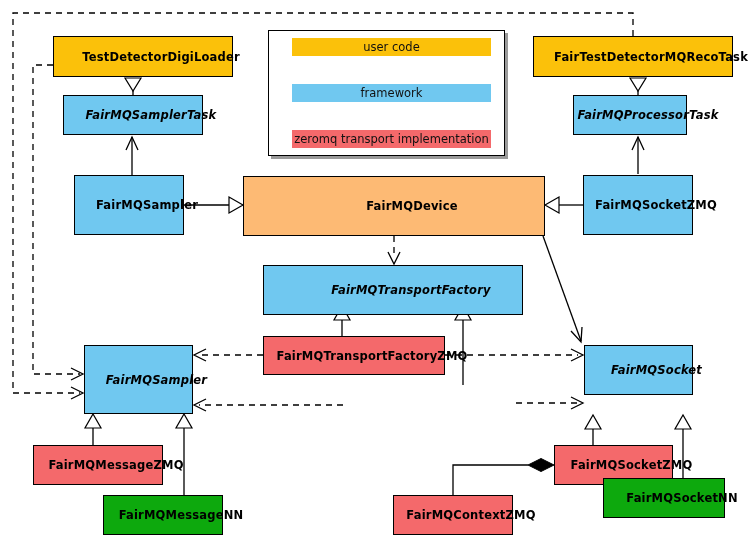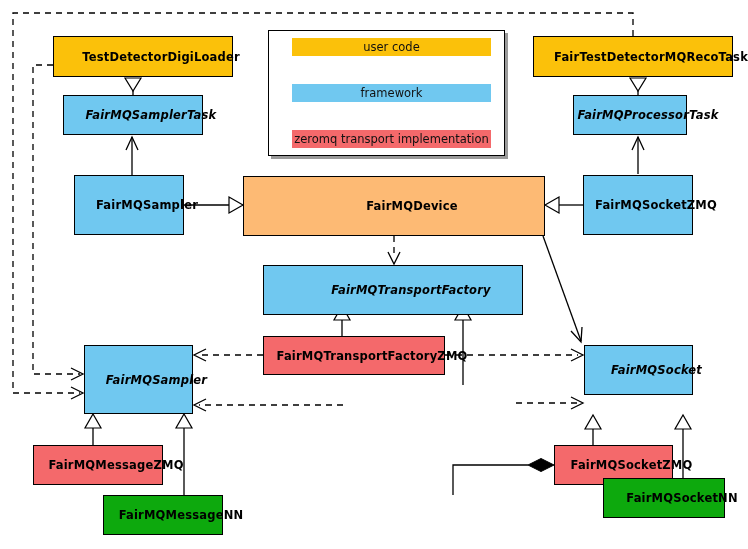--- a/index.html
+++ b/index.html
@@ -193,14 +193,17 @@
   </div>
   <div class="node" style="left: 584px; top: 345px; width: 109px; height: 50px; background: rgb(112, 200, 240); font-style: italic;">
     <span>FairMQSocket</span>
   </div>
   <div class="node" style="left: 554px; top: 445px; width: 119px; height: 40px; background: rgb(244, 105, 107);">
     <span>FairMQSocketZMQ</span>
   </div>
   <div class="node" style="left: 603px; top: 478px; width: 122px; height: 40px; background: rgb(13, 169, 13);">
     <span>FairMQSocketNN</span>
   </div>
+  <div class="node" style="left: 393px; top: 495px; width: 120px; height: 40px; background: rgb(244, 105, 107);">
+    <span>FairMQContextZMQ</span>
+  </div>
 
 </div>
 
 </body></html>

